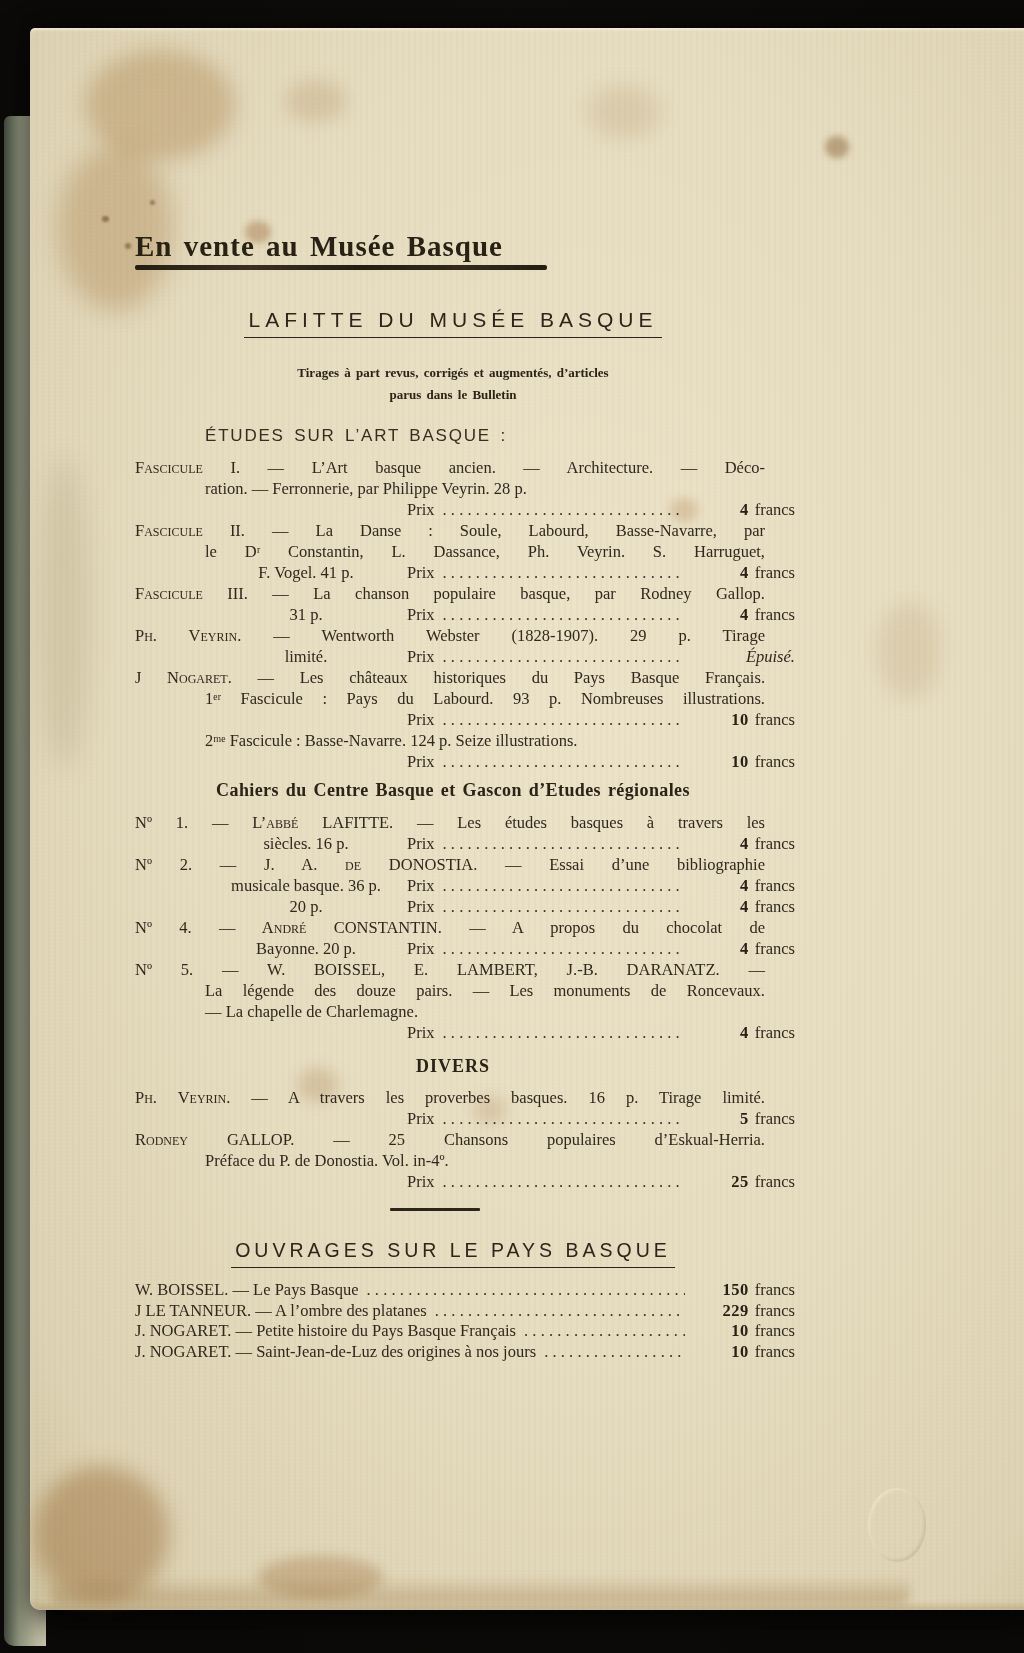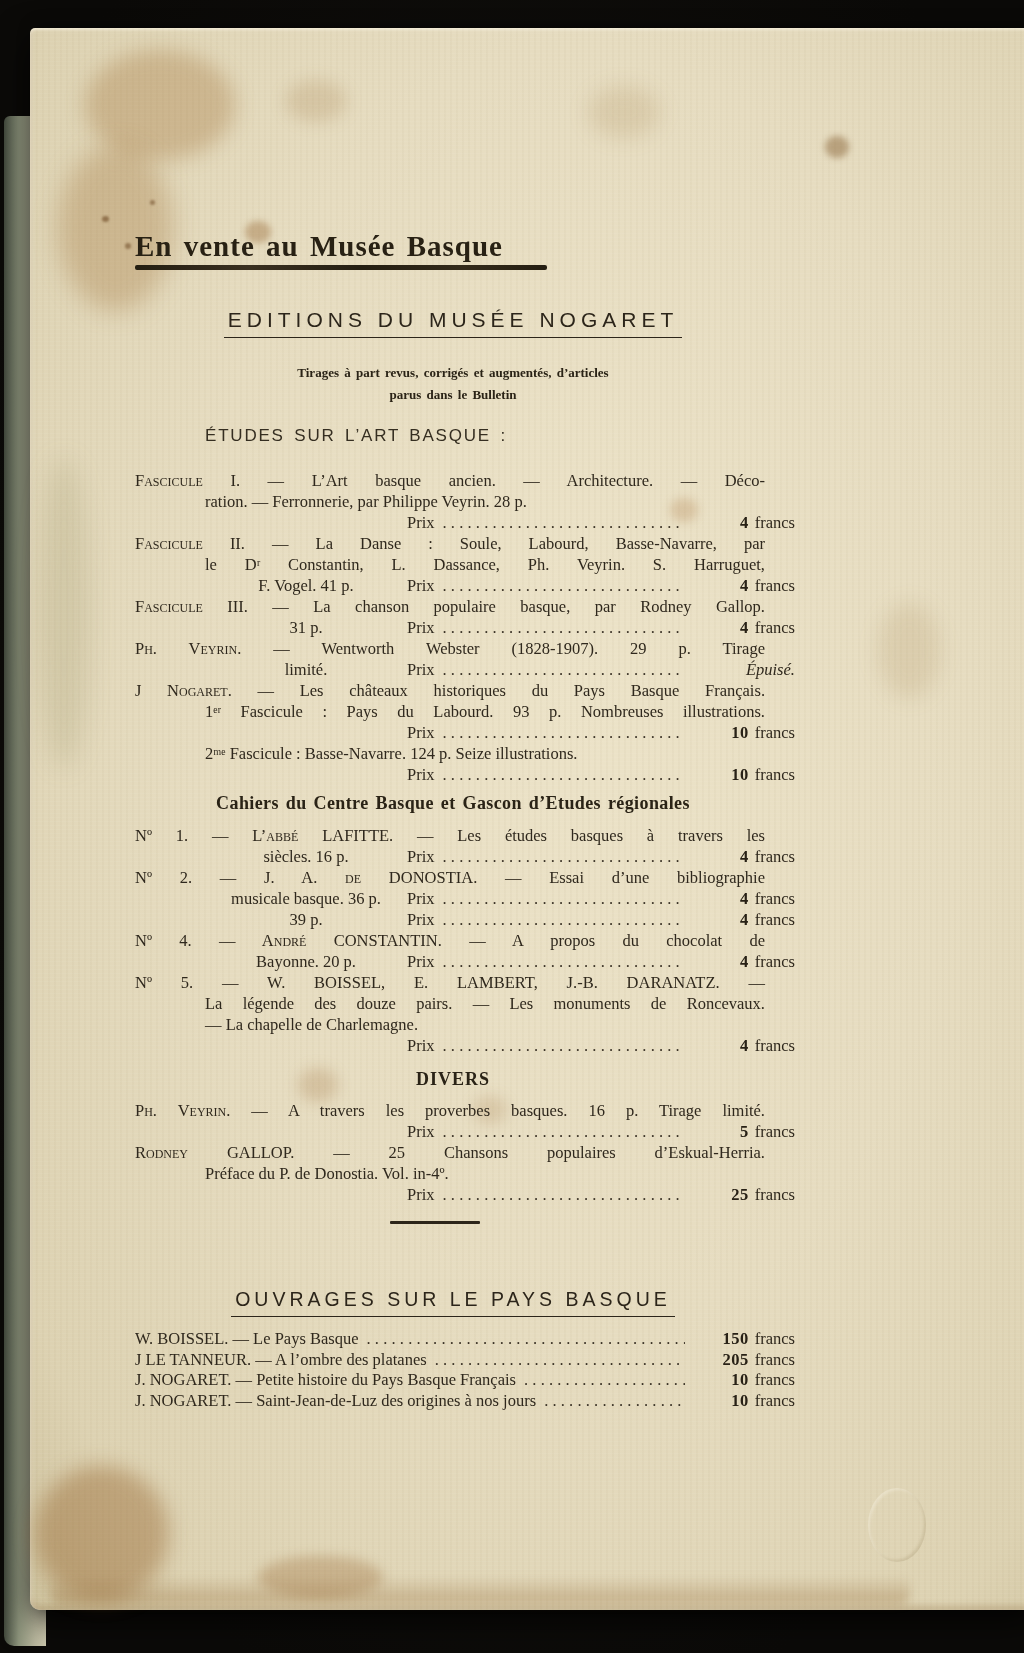--- a/index.html
+++ b/index.html
@@ -45,42 +45,42 @@
     font-size:21px;letter-spacing:5px;color:#2c251a;
     padding:0 4px 5px;border-bottom:1.8px solid #2c251a;white-space:nowrap;
   }
   .subtitle-block{margin-top:24px;text-align:center;padding-right:24px;
     font-weight:bold;font-size:13px;line-height:22px;color:#2a2316;word-spacing:2px;}
   .subhead{margin-top:20px;margin-left:70px;font-family:"Liberation Sans",sans-serif;
     font-size:17px;letter-spacing:1.8px;color:#352e21;word-spacing:3px;}
   .bold-center{font-weight:bold;text-align:center;padding-right:24px;color:#2a2316;}
   .cahiers-h{margin-top:8px;font-size:18px;line-height:21px;letter-spacing:.4px;word-spacing:2px;}
   .divers-h{margin-top:13px;font-size:18px;line-height:21px;letter-spacing:1px;}
-  .list.etudes{margin-top:24px;}
+  .list.etudes{margin-top:11px;}
   .list.cahiers{margin-top:11px;}
   .list.divers{margin-top:10px;}
   .list.ouvrages{margin-top:12px;}
   .ln{font-size:16.5px;line-height:21px;color:#2f281d;}
   .ind1{padding-left:70px;}
   .j{text-align:justify;text-align-last:justify;padding-right:30px;}
   .sc{font-variant:small-caps;}
   .prixline{display:flex;align-items:baseline;}
   .prixline.ind1{padding-left:0;}
   .prixline.ind1 .pretext{padding-left:70px;box-sizing:border-box;}
   .pretext{flex:none;white-space:pre;text-align:center;}
   .withprix .pretext{min-width:272px;}
   .prixword{flex:none;}
   .leader{flex:1 1 auto;overflow:hidden;white-space:nowrap;margin:0 10px 0 8px;color:#3a3226;}
   .leader::after{content:"...........................................................";letter-spacing:4.2px;}
   .price{flex:none;width:100px;display:flex;align-items:baseline;justify-content:flex-end;}
   .pnum{flex:1;text-align:right;font-weight:bold;letter-spacing:.5px;color:#282116;}
   .punit{flex:none;margin-left:6px;}
   .punit.italic{font-style:italic;}
   .short-rule{margin:16px 0 0 255px;width:90px;height:3px;background:#2c251a;border-radius:1px;}
-  .h2wrap{margin-top:64px;text-align:center;padding-right:24px;}
+  .h2wrap{margin-top:28px;text-align:center;padding-right:24px;}
   .h2{
     display:inline-block;font-family:"Liberation Sans",sans-serif;
     font-size:19.5px;letter-spacing:4px;color:#2c251a;
     padding:0 4px 5px;border-bottom:1.8px solid #2c251a;white-space:nowrap;
   }
   .ouvrages .ln{line-height:20.7px;}
   .emboss{
     position:absolute;left:838px;top:1460px;width:58px;height:74px;border-radius:50%;
     box-shadow:inset 2px 2px 3px rgba(255,252,240,.55), inset -2px -2px 3px rgba(120,100,55,.3);
     opacity:.55;
@@ -112,21 +112,21 @@
     <div class="stain" style="left:4px;top:1438px;width:135px;height:135px;background:rgba(145,95,40,.40);filter:blur(10px);"></div>
     <div class="stain" style="left:228px;top:1528px;width:125px;height:42px;background:rgba(150,100,45,.30);filter:blur(6px);"></div>
     <div class="stain" style="left:20px;top:1548px;width:860px;height:28px;border-radius:10px;background:linear-gradient(180deg,rgba(140,95,40,0),rgba(140,95,40,.33));filter:blur(4px);"></div>
     <div class="emboss"></div>
 
     <div class="content">
       <h1 class="title">En vente au Musée Basque</h1>
       <div class="title-rule"></div>
 
       <div class="h1wrap">
-        <span class="h1">EDITIONS DU MUSÉE NOGARET</span>
+        <span class="h1">LAFITTE DU MUSÉE BASQUE</span>
       </div>
 
       <div class="subtitle-block">
         <div>Tirages à part revus, corrigés et augmentés, d’articles</div>
         <div>parus dans le Bulletin</div>
       </div>
 
       <div class="subhead">ÉTUDES SUR L’ART BASQUE :</div>
       <div class="list etudes">
           <div class="entry">
@@ -224,21 +224,21 @@
               <span class="prixword">Prix</span>
               <span class="leader"></span>
               <span class="price">
                 <span class="pnum">4</span>
                 <span class="punit">francs</span>
               </span>
             </div>
           </div>
           <div class="entry">
             <div class="ln ind1 prixline withprix">
-              <span class="pretext"><span>39 p.</span></span>
+              <span class="pretext"><span>20 p.</span></span>
               <span class="prixword">Prix</span>
               <span class="leader"></span>
               <span class="price">
                 <span class="pnum">4</span>
                 <span class="punit">francs</span>
               </span>
             </div>
           </div>
           <div class="entry">
             <div class="ln j"><span class="sc">Nº 4. — André CONSTANTIN.</span><span> — A propos du chocolat de</span></div>
@@ -311,21 +311,21 @@
                 <span class="pnum">150</span>
                 <span class="punit">francs</span>
               </span>
             </div>
           </div>
           <div class="entry">
             <div class="ln prixline">
               <span class="pretext"><span>J LE TANNEUR. — A l’ombre des platanes</span></span>
               <span class="leader"></span>
               <span class="price">
-                <span class="pnum">205</span>
+                <span class="pnum">229</span>
                 <span class="punit">francs</span>
               </span>
             </div>
           </div>
           <div class="entry">
             <div class="ln prixline">
               <span class="pretext"><span>J. NOGARET. — Petite histoire du Pays Basque Français</span></span>
               <span class="leader"></span>
               <span class="price">
                 <span class="pnum">10</span>

